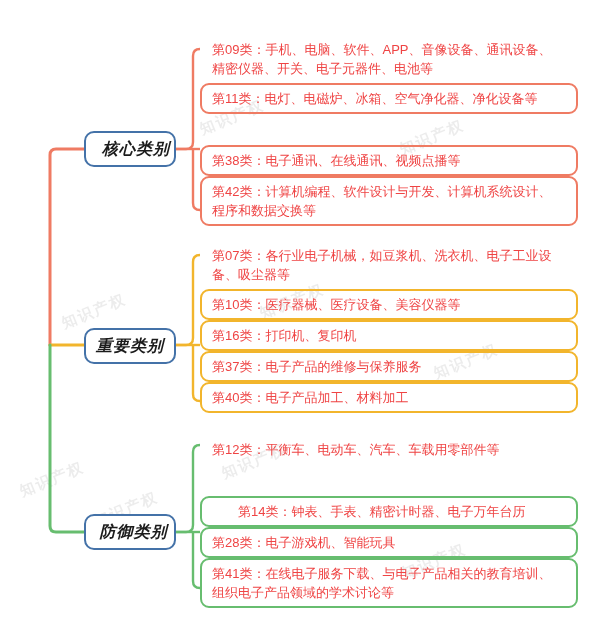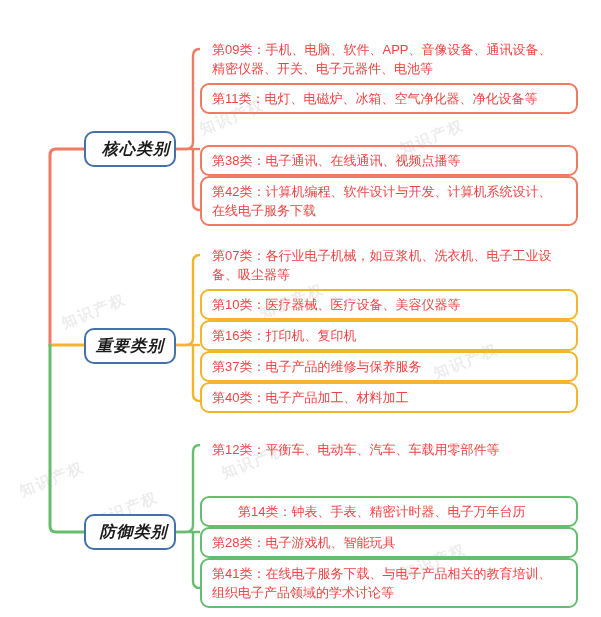--- a/index.html
+++ b/index.html
@@ -146,21 +146,21 @@
     <div>精密仪器、开关、电子元器件、电池等</div>
   </div>
   <div class="leaf boxed-red" style="top:83px;">
     <div>第11类：电灯、电磁炉、冰箱、空气净化器、净化设备等</div>
   </div>
   <div class="leaf boxed-red" style="top:145px;">
     <div>第38类：电子通讯、在线通讯、视频点播等</div>
   </div>
   <div class="leaf boxed-red" style="top:176px;">
     <div>第42类：计算机编程、软件设计与开发、计算机系统设计、</div>
-    <div>在线电子服务下载</div>
+    <div>程序和数据交换等</div>
   </div>
 
   <div class="leaf plain" style="top:240px;">
     <div>第07类：各行业电子机械，如豆浆机、洗衣机、电子工业设</div>
     <div>备、吸尘器等</div>
   </div>
   <div class="leaf boxed-yellow" style="top:289px;">
     <div>第10类：医疗器械、医疗设备、美容仪器等</div>
   </div>
   <div class="leaf boxed-yellow" style="top:320px;">

